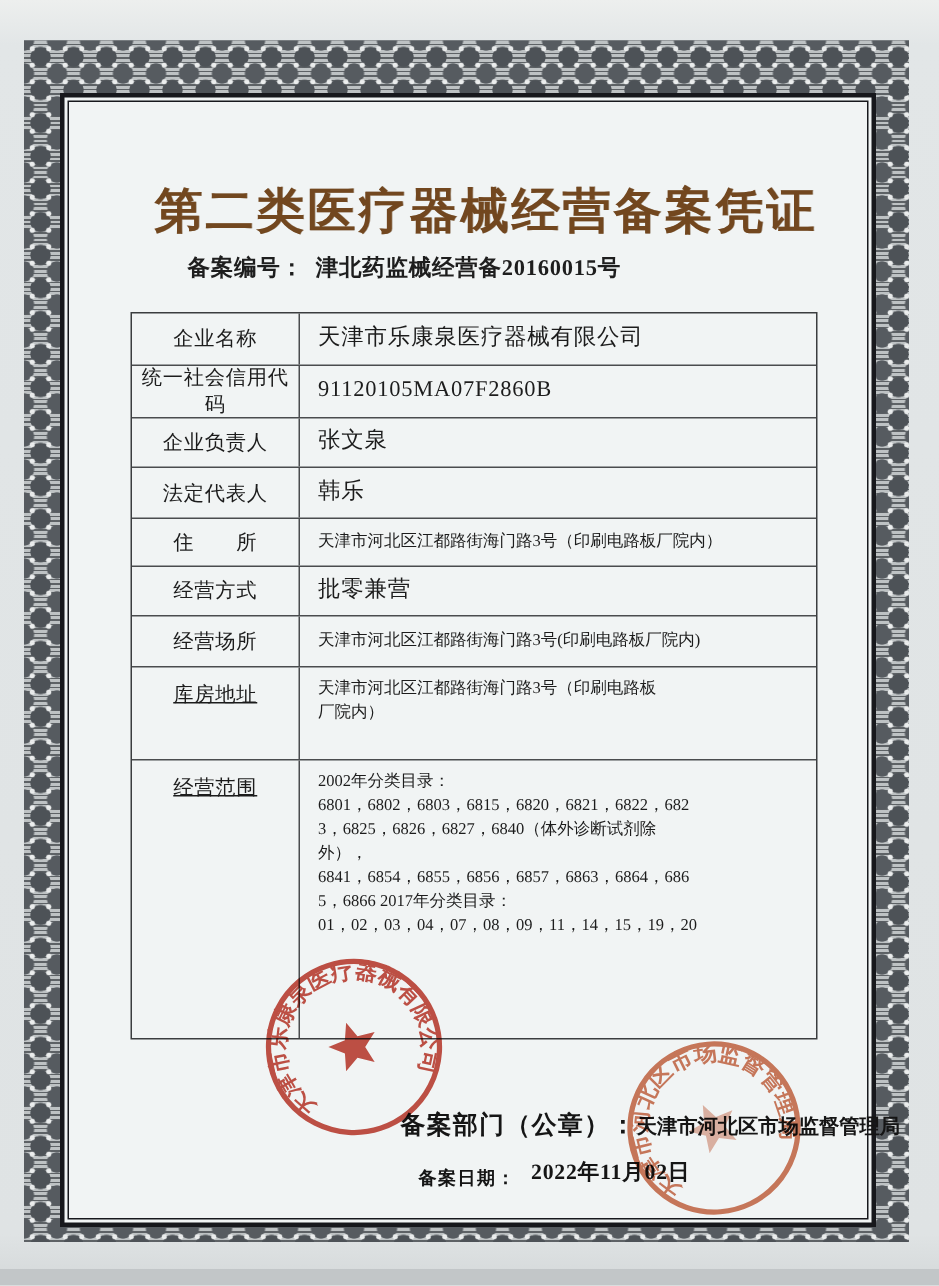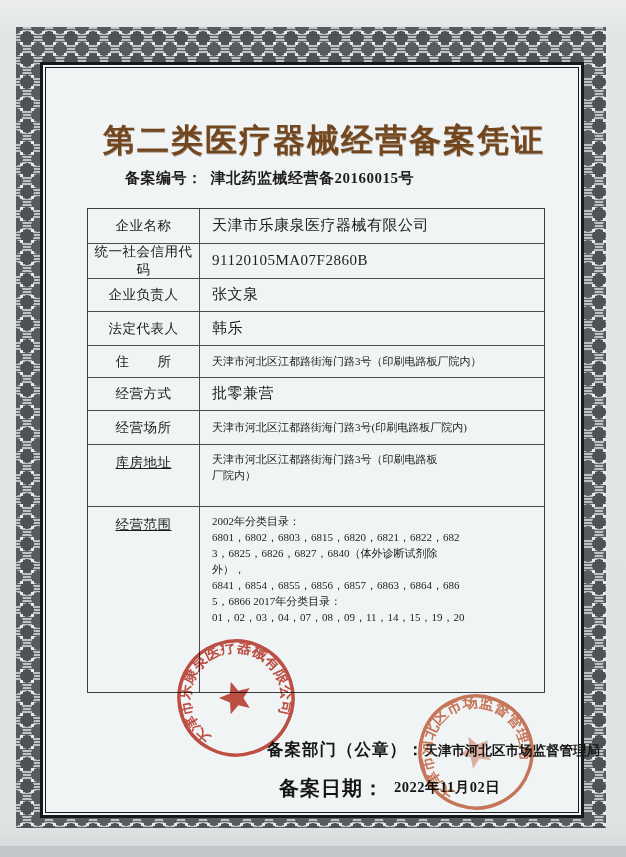--- a/index.html
+++ b/index.html
@@ -56,21 +56,21 @@
     white-space:pre-line;line-height:1.45;
   }
   .row.top-align .cell-label{align-items:flex-start;padding-top:9px;text-decoration:underline;}
   .row.top-align .cell-value{align-items:flex-start;padding-top:7px;}
   .row.small-val .cell-value{font-size:11px;letter-spacing:0;}
   
   .dept-line{position:absolute;top:674px;left:224px;white-space:nowrap;color:#151515;}
   .dept-line .lbl{font-size:16.5px;font-weight:700;letter-spacing:1px;}
   .dept-line .val{font-size:13.5px;font-weight:700;}
   .date-line{position:absolute;top:710px;left:236px;white-space:nowrap;color:#151515;}
-  .date-line .lbl{font-size:20px;font-weight:700;letter-spacing:1px;font-family:Liberation Serif, serif;}
+  .date-line .lbl{font-size:12px;font-weight:700;letter-spacing:1px;font-family:Liberation Serif, serif;}
   .date-line .val{font-size:14.5px;font-weight:600;position:relative;top:-3px;margin-left:10px;letter-spacing:0.5px;}
   
   .stamp{position:absolute;width:160px;height:160px;mix-blend-mode:multiply;}
   .stamp-company{left:156px;top:618px;opacity:.88;transform:rotate(-18deg);}
   .stamp-authority{left:396px;top:672px;opacity:.78;transform:rotate(-26deg);}
   .scan-strip{position:absolute;left:0;bottom:0;width:100%;height:11px;background:#c2c6c8;}
 </style>
 </head>
 <body>
 

